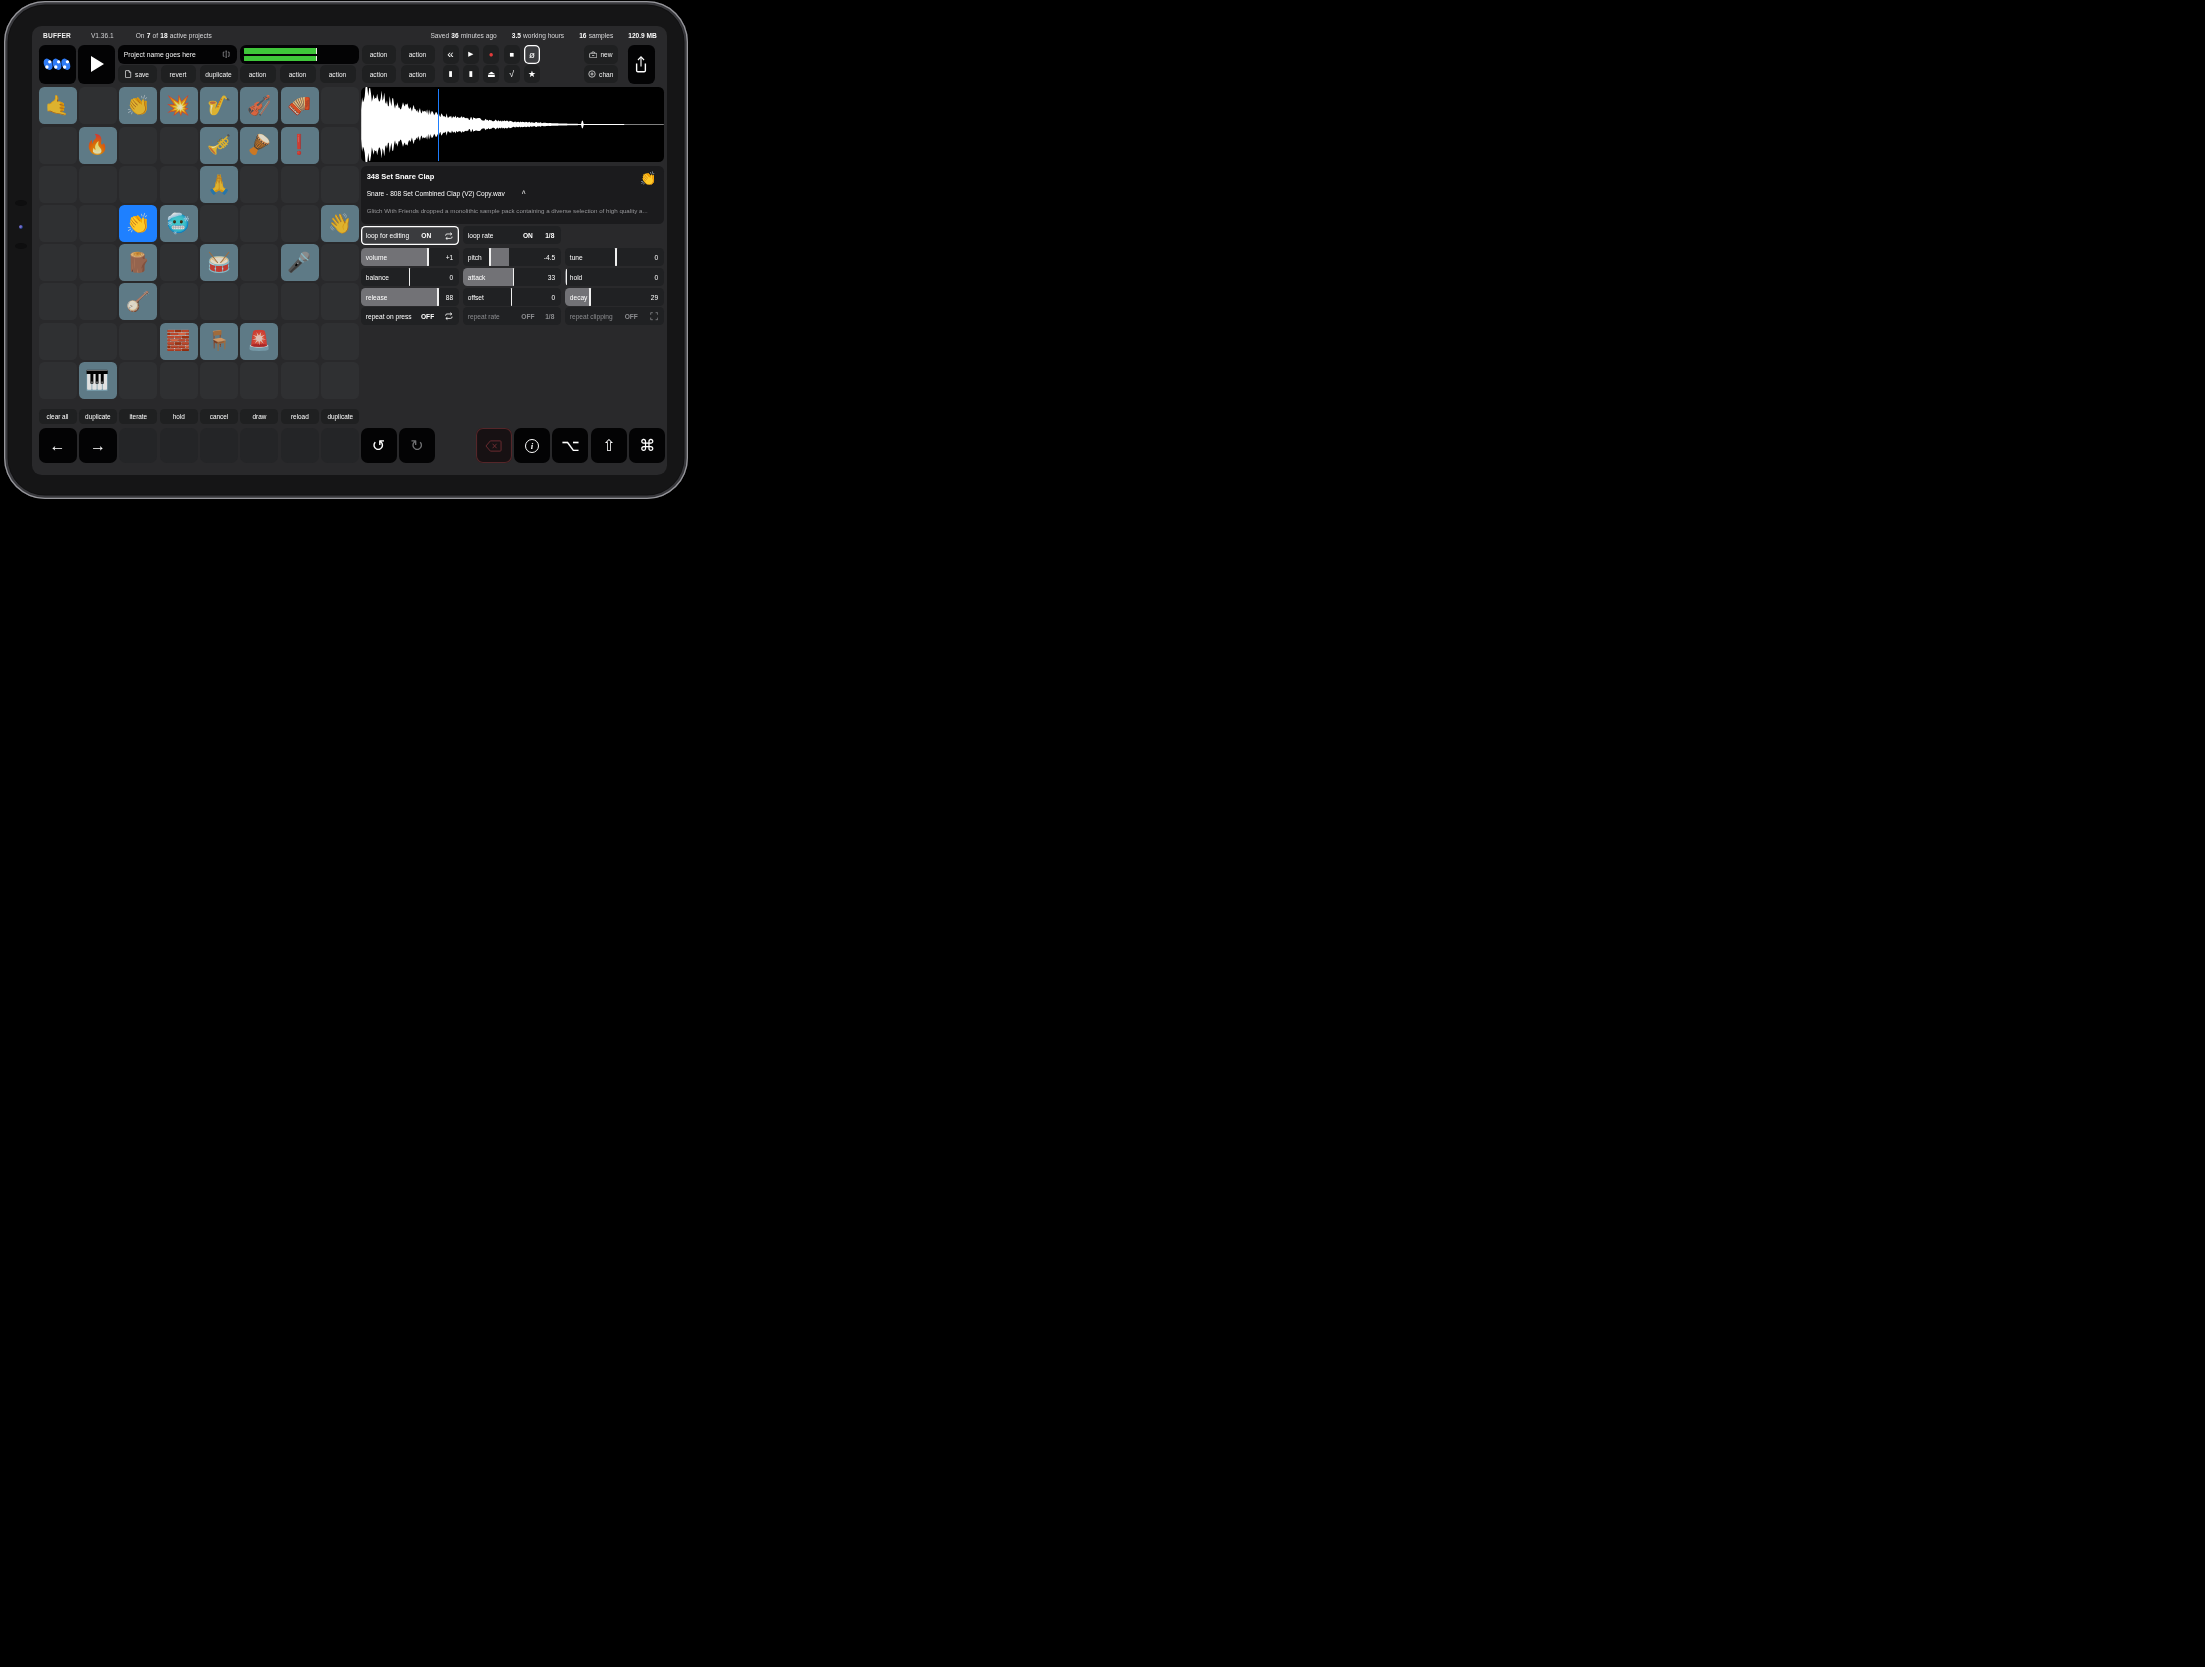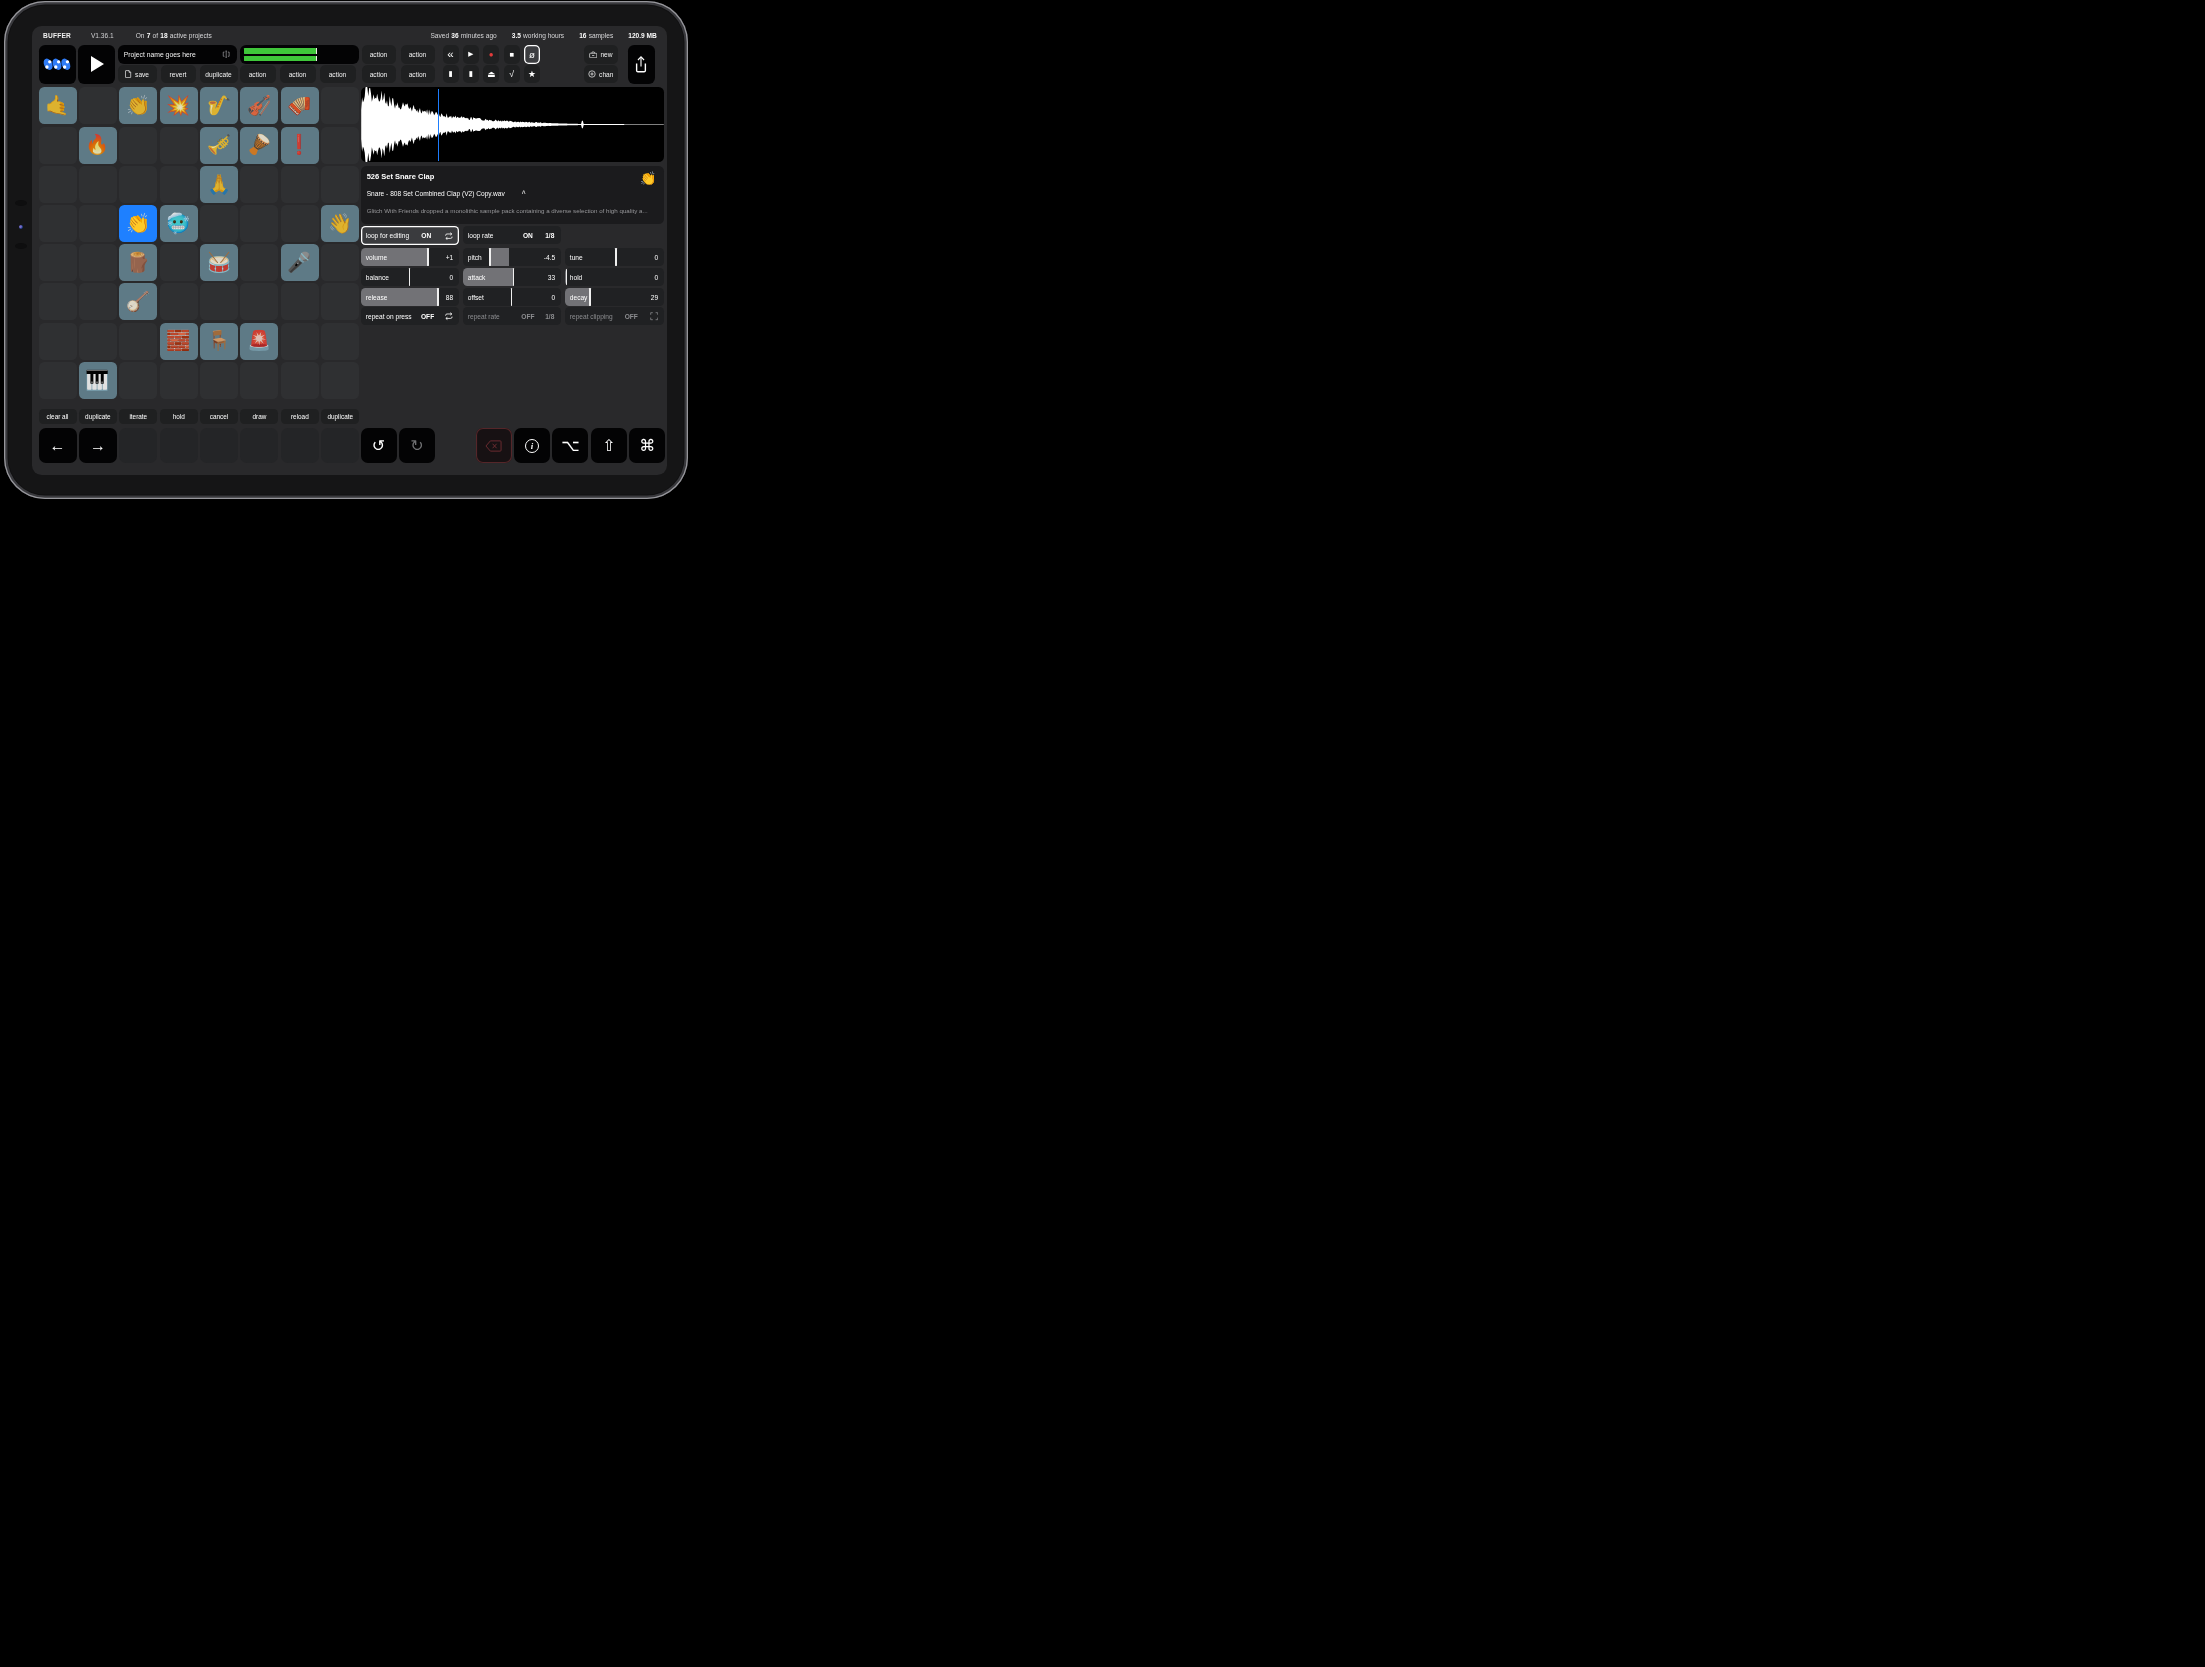--- a/index.html
+++ b/index.html
@@ -440,21 +440,21 @@
 
       <div class="rpanel">
         <div class="wave">
           <svg id="wavesvg" width="303" height="75" viewBox="0 0 686 170">
             <polygon id="wavepoly" fill="#ffffff" points="0.0,52.2 2.0,23.0 4.0,34.9 6.1,30.1 8.1,20.7 10.1,-4.2 12.1,-10.2 14.1,2.1 16.1,20.9 18.2,2.8 20.2,1.7 22.2,14.2 24.2,33.2 26.2,25.4 28.2,16.6 30.3,27.7 32.3,24.2 34.3,26.3 36.3,15.2 38.3,25.4 40.4,32.9 42.4,32.4 44.4,24.9 46.4,8.1 48.4,31.1 50.4,26.2 52.5,12.6 54.5,34.6 56.5,38.4 58.5,29.9 60.5,42.5 62.5,44.4 64.6,20.5 66.6,34.1 68.6,43.8 70.6,24.7 72.6,26.0 74.7,40.8 76.7,49.5 78.7,38.5 80.7,43.5 82.7,34.5 84.7,47.1 86.8,46.7 88.8,51.0 90.8,49.1 92.8,42.2 94.8,34.6 96.8,40.8 98.9,44.4 100.9,37.9 102.9,40.3 104.9,37.1 106.9,45.3 109.0,50.4 111.0,45.1 113.0,48.6 115.0,55.3 117.0,47.0 119.0,40.5 121.1,49.9 123.1,49.9 125.1,55.3 127.1,50.9 129.1,58.8 131.1,53.7 133.2,47.4 135.2,57.0 137.2,59.9 139.2,52.9 141.2,56.0 143.3,54.0 145.3,56.6 147.3,52.1 149.3,60.4 151.3,50.2 153.3,63.8 155.4,51.2 157.4,63.7 159.4,55.1 161.4,55.1 163.4,58.1 165.4,63.9 167.5,60.9 169.5,56.1 171.5,58.5 173.5,63.7 175.5,57.0 177.6,65.0 179.6,68.4 181.6,59.4 183.6,62.6 185.6,65.8 187.6,66.8 189.7,66.2 191.7,69.2 193.7,59.7 195.7,69.4 197.7,69.9 199.7,66.9 201.8,67.2 203.8,65.1 205.8,71.6 207.8,67.5 209.8,66.8 211.9,69.2 213.9,64.5 215.9,70.7 217.9,67.5 219.9,68.6 221.9,70.2 224.0,69.1 226.0,69.3 228.0,65.7 230.0,70.2 232.0,67.2 234.0,69.1 236.1,70.6 238.1,69.9 240.1,71.6 242.1,69.7 244.1,74.0 246.2,75.0 248.2,68.5 250.2,68.5 252.2,75.3 254.2,68.8 256.2,70.5 258.3,70.0 260.3,72.3 262.3,70.1 264.3,71.0 266.3,70.0 268.3,70.4 270.4,71.4 272.4,74.4 274.4,76.0 276.4,75.6 278.4,76.8 280.5,74.2 282.5,71.8 284.5,75.4 286.5,74.5 288.5,77.3 290.5,74.2 292.6,75.2 294.6,74.8 296.6,76.8 298.6,77.8 300.6,77.6 302.6,76.4 304.7,73.8 306.7,76.2 308.7,78.4 310.7,74.9 312.7,77.4 314.8,77.2 316.8,75.9 318.8,78.7 320.8,76.2 322.8,77.8 324.8,75.3 326.9,77.4 328.9,76.6 330.9,75.9 332.9,77.7 334.9,79.0 336.9,76.6 339.0,77.0 341.0,77.9 343.0,78.7 345.0,79.8 347.0,79.5 349.1,77.4 351.1,80.4 353.1,79.0 355.1,79.4 357.1,78.5 359.1,80.5 361.2,78.4 363.2,79.8 365.2,78.6 367.2,79.2 369.2,79.1 371.2,80.3 373.3,78.8 375.3,79.4 377.3,80.6 379.3,80.1 381.3,78.7 383.4,81.2 385.4,80.2 387.4,79.6 389.4,81.4 391.4,80.2 393.4,81.6 395.5,79.3 397.5,79.4 399.5,80.9 401.5,80.4 403.5,81.5 405.5,80.0 407.6,80.2 409.6,81.9 411.6,81.8 413.6,81.0 415.6,81.1 417.7,81.2 419.7,81.7 421.7,81.4 423.7,82.2 425.7,81.6 427.7,81.8 429.8,81.8 431.8,82.1 433.8,82.0 435.8,82.0 437.8,82.1 439.8,82.2 441.9,82.3 443.9,82.3 445.9,82.4 447.9,82.5 449.9,82.5 452.0,82.6 454.0,82.7 456.0,82.7 458.0,82.8 460.0,82.8 462.0,82.9 464.1,82.9 466.1,83.0 468.1,83.1 470.1,83.1 472.1,83.2 474.1,83.2 476.2,83.3 478.2,83.3 480.2,83.3 482.2,83.4 484.2,83.4 486.3,83.5 488.3,83.5 490.3,83.5 492.3,83.6 494.3,83.6 496.3,83.6 498.4,83.6 500.4,76.4 502.4,76.4 504.4,83.6 506.4,83.6 508.4,83.6 510.5,83.6 512.5,83.6 514.5,83.6 516.5,83.6 518.5,83.6 520.6,83.6 522.6,83.6 524.6,83.6 526.6,83.6 528.6,83.6 530.6,83.6 532.7,83.6 534.7,83.6 536.7,83.6 538.7,83.6 540.7,83.6 542.7,83.6 544.8,83.6 546.8,83.6 548.8,83.6 550.8,83.6 552.8,83.6 554.9,83.6 556.9,83.6 558.9,83.6 560.9,83.6 562.9,83.6 564.9,83.6 567.0,83.6 569.0,83.6 571.0,83.6 573.0,83.6 575.0,83.6 577.0,83.6 579.1,83.6 581.1,83.6 583.1,83.6 585.1,83.6 587.1,83.6 589.2,83.6 591.2,83.6 593.2,83.6 595.2,83.6 597.2,84.2 599.2,84.2 601.3,84.2 603.3,84.2 605.3,84.2 607.3,84.2 609.3,84.2 611.3,84.2 613.4,84.2 615.4,84.2 617.4,84.2 619.4,84.2 621.4,84.2 623.5,84.2 625.5,84.2 627.5,84.2 629.5,84.2 631.5,84.2 633.5,84.2 635.6,84.2 637.6,84.2 639.6,84.2 641.6,84.2 643.6,84.2 645.6,84.2 647.7,84.2 649.7,84.2 651.7,84.2 653.7,84.2 655.7,84.2 657.8,84.2 659.8,84.2 661.8,84.2 663.8,84.2 665.8,84.2 667.8,84.2 669.9,84.2 671.9,84.2 673.9,84.2 675.9,84.2 677.9,84.2 679.9,84.2 682.0,84.2 684.0,84.2 686.0,84.2 686.0,85.8 684.0,85.8 682.0,85.8 679.9,85.8 677.9,85.8 675.9,85.8 673.9,85.8 671.9,85.8 669.9,85.8 667.8,85.8 665.8,85.8 663.8,85.8 661.8,85.8 659.8,85.8 657.8,85.8 655.7,85.8 653.7,85.8 651.7,85.8 649.7,85.8 647.7,85.8 645.6,85.8 643.6,85.8 641.6,85.8 639.6,85.8 637.6,85.8 635.6,85.8 633.5,85.8 631.5,85.8 629.5,85.8 627.5,85.8 625.5,85.8 623.5,85.8 621.4,85.8 619.4,85.8 617.4,85.8 615.4,85.8 613.4,85.8 611.3,85.8 609.3,85.8 607.3,85.8 605.3,85.8 603.3,85.8 601.3,85.8 599.2,85.8 597.2,85.8 595.2,86.4 593.2,86.4 591.2,86.4 589.2,86.4 587.1,86.4 585.1,86.4 583.1,86.4 581.1,86.4 579.1,86.4 577.0,86.4 575.0,86.4 573.0,86.4 571.0,86.4 569.0,86.4 567.0,86.4 564.9,86.4 562.9,86.4 560.9,86.4 558.9,86.4 556.9,86.4 554.9,86.4 552.8,86.4 550.8,86.4 548.8,86.4 546.8,86.4 544.8,86.4 542.7,86.4 540.7,86.4 538.7,86.4 536.7,86.4 534.7,86.4 532.7,86.4 530.6,86.4 528.6,86.4 526.6,86.4 524.6,86.4 522.6,86.4 520.6,86.4 518.5,86.4 516.5,86.4 514.5,86.4 512.5,86.4 510.5,86.4 508.4,86.4 506.4,86.4 504.4,86.4 502.4,93.6 500.4,93.6 498.4,86.4 496.3,86.4 494.3,86.4 492.3,86.4 490.3,86.5 488.3,86.5 486.3,86.5 484.2,86.6 482.2,86.6 480.2,86.7 478.2,86.7 476.2,86.7 474.1,86.8 472.1,86.8 470.1,86.9 468.1,86.9 466.1,87.0 464.1,87.1 462.0,87.1 460.0,87.2 458.0,87.2 456.0,87.3 454.0,87.3 452.0,87.4 449.9,87.5 447.9,87.5 445.9,87.6 443.9,87.7 441.9,87.7 439.8,87.8 437.8,87.9 435.8,88.0 433.8,88.0 431.8,87.9 429.8,88.2 427.7,88.2 425.7,88.4 423.7,87.8 421.7,88.6 419.7,88.3 417.7,88.8 415.6,88.9 413.6,89.0 411.6,88.2 409.6,88.1 407.6,89.8 405.5,90.0 403.5,88.5 401.5,89.6 399.5,89.1 397.5,90.6 395.5,90.7 393.4,88.4 391.4,89.8 389.4,88.6 387.4,90.4 385.4,89.8 383.4,88.8 381.3,91.3 379.3,89.9 377.3,89.4 375.3,90.6 373.3,91.2 371.2,89.7 369.2,90.9 367.2,90.8 365.2,91.4 363.2,90.2 361.2,91.6 359.1,89.5 357.1,91.5 355.1,90.6 353.1,91.0 351.1,89.6 349.1,92.6 347.0,90.5 345.0,90.2 343.0,91.3 341.0,92.1 339.0,93.0 336.9,93.4 334.9,91.0 332.9,92.3 330.9,94.1 328.9,93.4 326.9,92.6 324.8,94.7 322.8,92.2 320.8,93.8 318.8,91.3 316.8,94.1 314.8,92.8 312.7,92.6 310.7,95.1 308.7,91.6 306.7,93.8 304.7,96.2 302.6,93.6 300.6,92.4 298.6,92.2 296.6,93.2 294.6,95.2 292.6,94.8 290.5,95.8 288.5,92.7 286.5,95.5 284.5,94.6 282.5,98.2 280.5,95.8 278.4,93.2 276.4,94.4 274.4,94.0 272.4,95.6 270.4,98.6 268.3,99.6 266.3,100.0 264.3,99.0 262.3,99.9 260.3,97.7 258.3,100.0 256.2,99.5 254.2,101.2 252.2,94.7 250.2,101.5 248.2,101.5 246.2,95.0 244.1,96.0 242.1,100.3 240.1,98.4 238.1,100.1 236.1,99.4 234.0,100.9 232.0,102.8 230.0,99.8 228.0,104.3 226.0,100.7 224.0,100.9 221.9,99.8 219.9,101.4 217.9,102.5 215.9,99.3 213.9,105.5 211.9,100.8 209.8,103.2 207.8,102.5 205.8,98.4 203.8,104.9 201.8,102.8 199.7,103.1 197.7,100.1 195.7,100.6 193.7,110.3 191.7,100.8 189.7,103.8 187.6,103.2 185.6,104.2 183.6,107.4 181.6,110.6 179.6,101.6 177.6,105.0 175.5,113.0 173.5,106.3 171.5,111.5 169.5,113.9 167.5,109.1 165.4,106.1 163.4,111.9 161.4,114.9 159.4,114.9 157.4,106.3 155.4,118.8 153.3,106.2 151.3,119.8 149.3,109.6 147.3,117.9 145.3,113.4 143.3,116.0 141.2,114.0 139.2,117.1 137.2,110.1 135.2,113.0 133.2,122.6 131.1,116.3 129.1,111.2 127.1,119.1 125.1,114.7 123.1,120.1 121.1,120.1 119.0,129.5 117.0,123.0 115.0,114.7 113.0,121.4 111.0,124.9 109.0,119.6 106.9,124.7 104.9,132.9 102.9,129.7 100.9,132.1 98.9,125.6 96.8,129.2 94.8,135.4 92.8,127.8 90.8,120.9 88.8,119.0 86.8,123.3 84.7,122.9 82.7,135.5 80.7,126.5 78.7,131.5 76.7,120.5 74.7,129.2 72.6,144.0 70.6,145.3 68.6,126.2 66.6,135.9 64.6,149.5 62.5,125.6 60.5,127.5 58.5,140.1 56.5,131.6 54.5,135.4 52.5,157.4 50.4,143.8 48.4,138.9 46.4,161.9 44.4,145.1 42.4,137.6 40.4,137.1 38.3,144.6 36.3,154.8 34.3,143.7 32.3,145.8 30.3,142.3 28.2,153.4 26.2,144.6 24.2,136.8 22.2,155.8 20.2,168.3 18.2,167.2 16.1,149.1 14.1,167.9 12.1,180.2 10.1,174.2 8.1,149.3 6.1,139.9 4.0,135.1 2.0,147.0 0.0,117.8"></polygon>
           </svg>
           <div class="playhead" id="playhead" style="left: 25.5%; background: rgb(29, 125, 252);"></div>
         </div>
 
         <div class="scard">
-          <div class="ttl">526 Set Snare Clap</div>
+          <div class="ttl">348 Set Snare Clap</div>
           <div class="semoji">👏</div>
           <div class="fn">
             <span>Snare - 808 Set Combined Clap (V2) Copy.wav</span>
             <span class="caret">^</span>
           </div>
           <div class="desc">Glitch With Friends dropped a monolithic sample pack containing a diverse selection of high quality a...</div>
         </div>
 
         <div class="prow rowloop">
           <div class="pcell loopsel">

